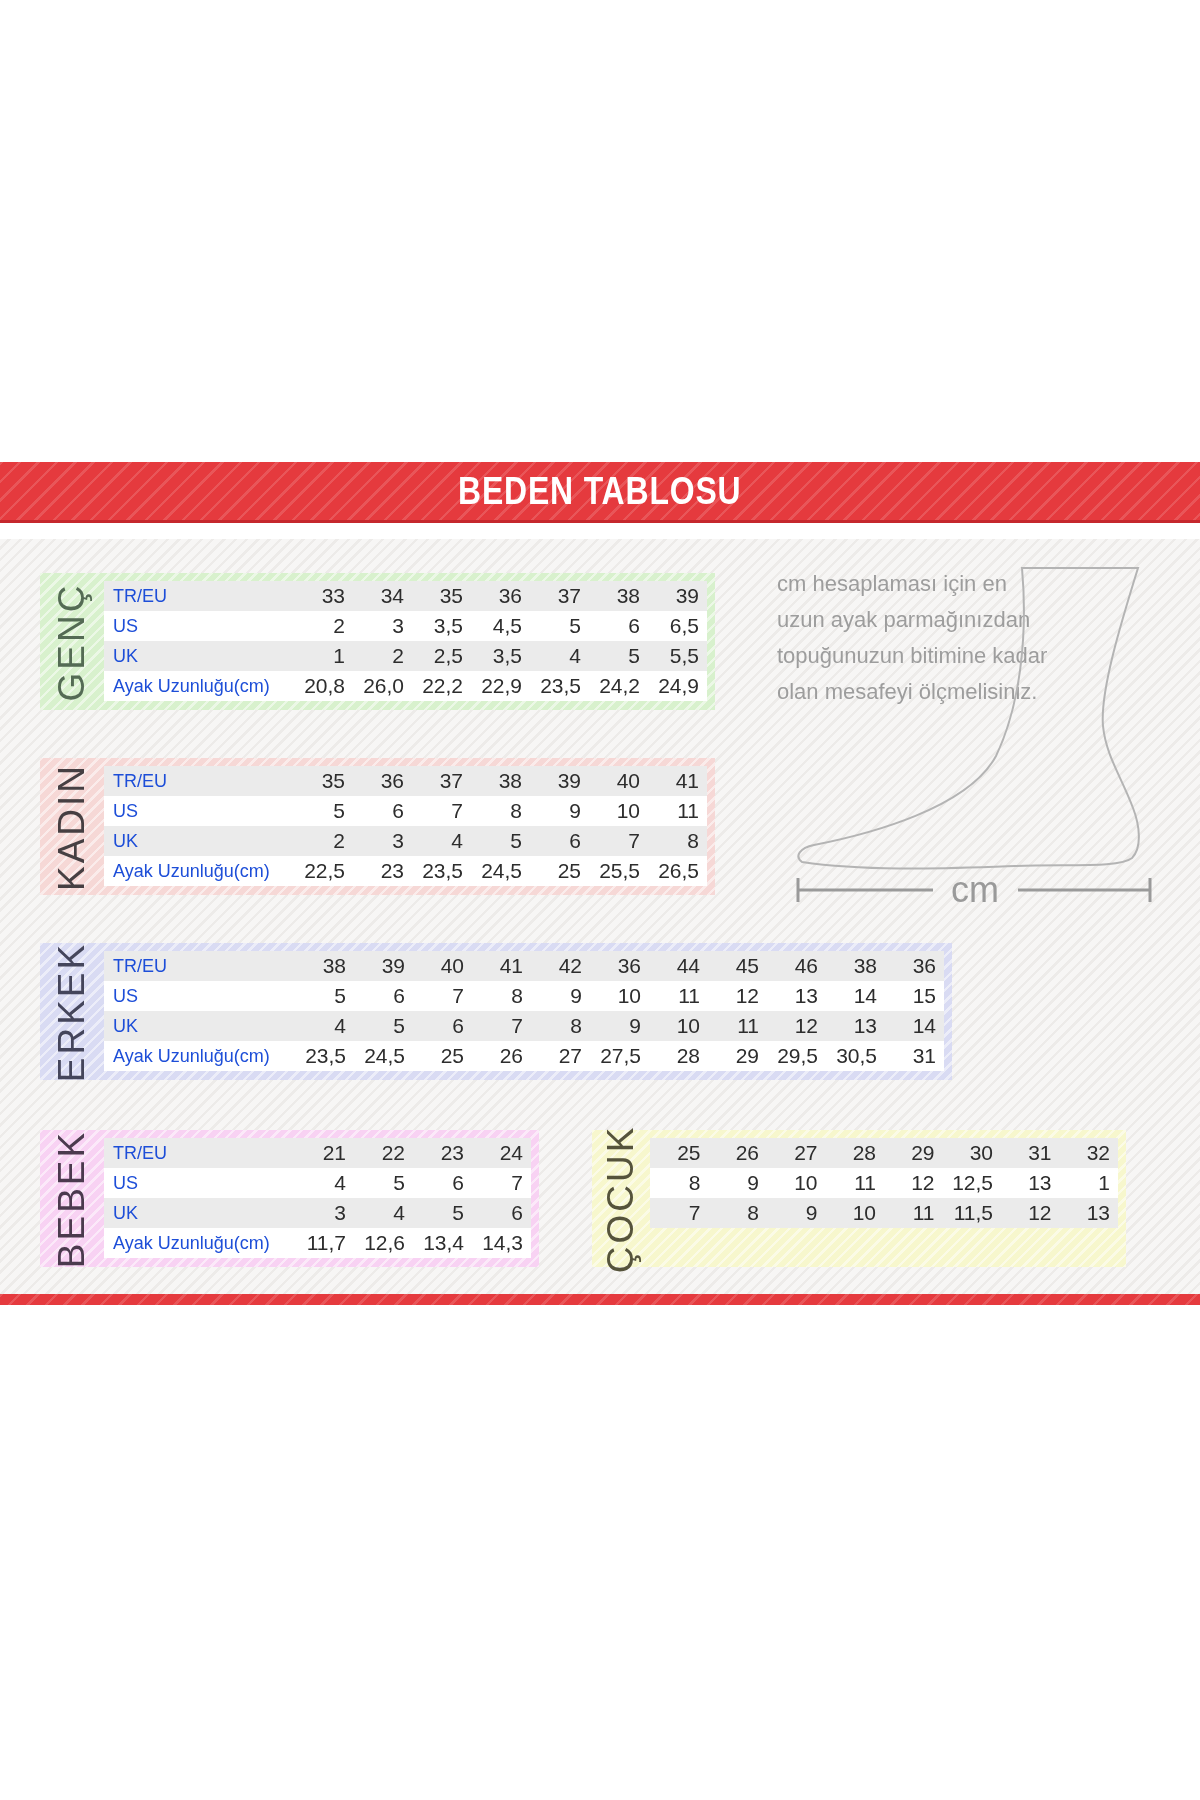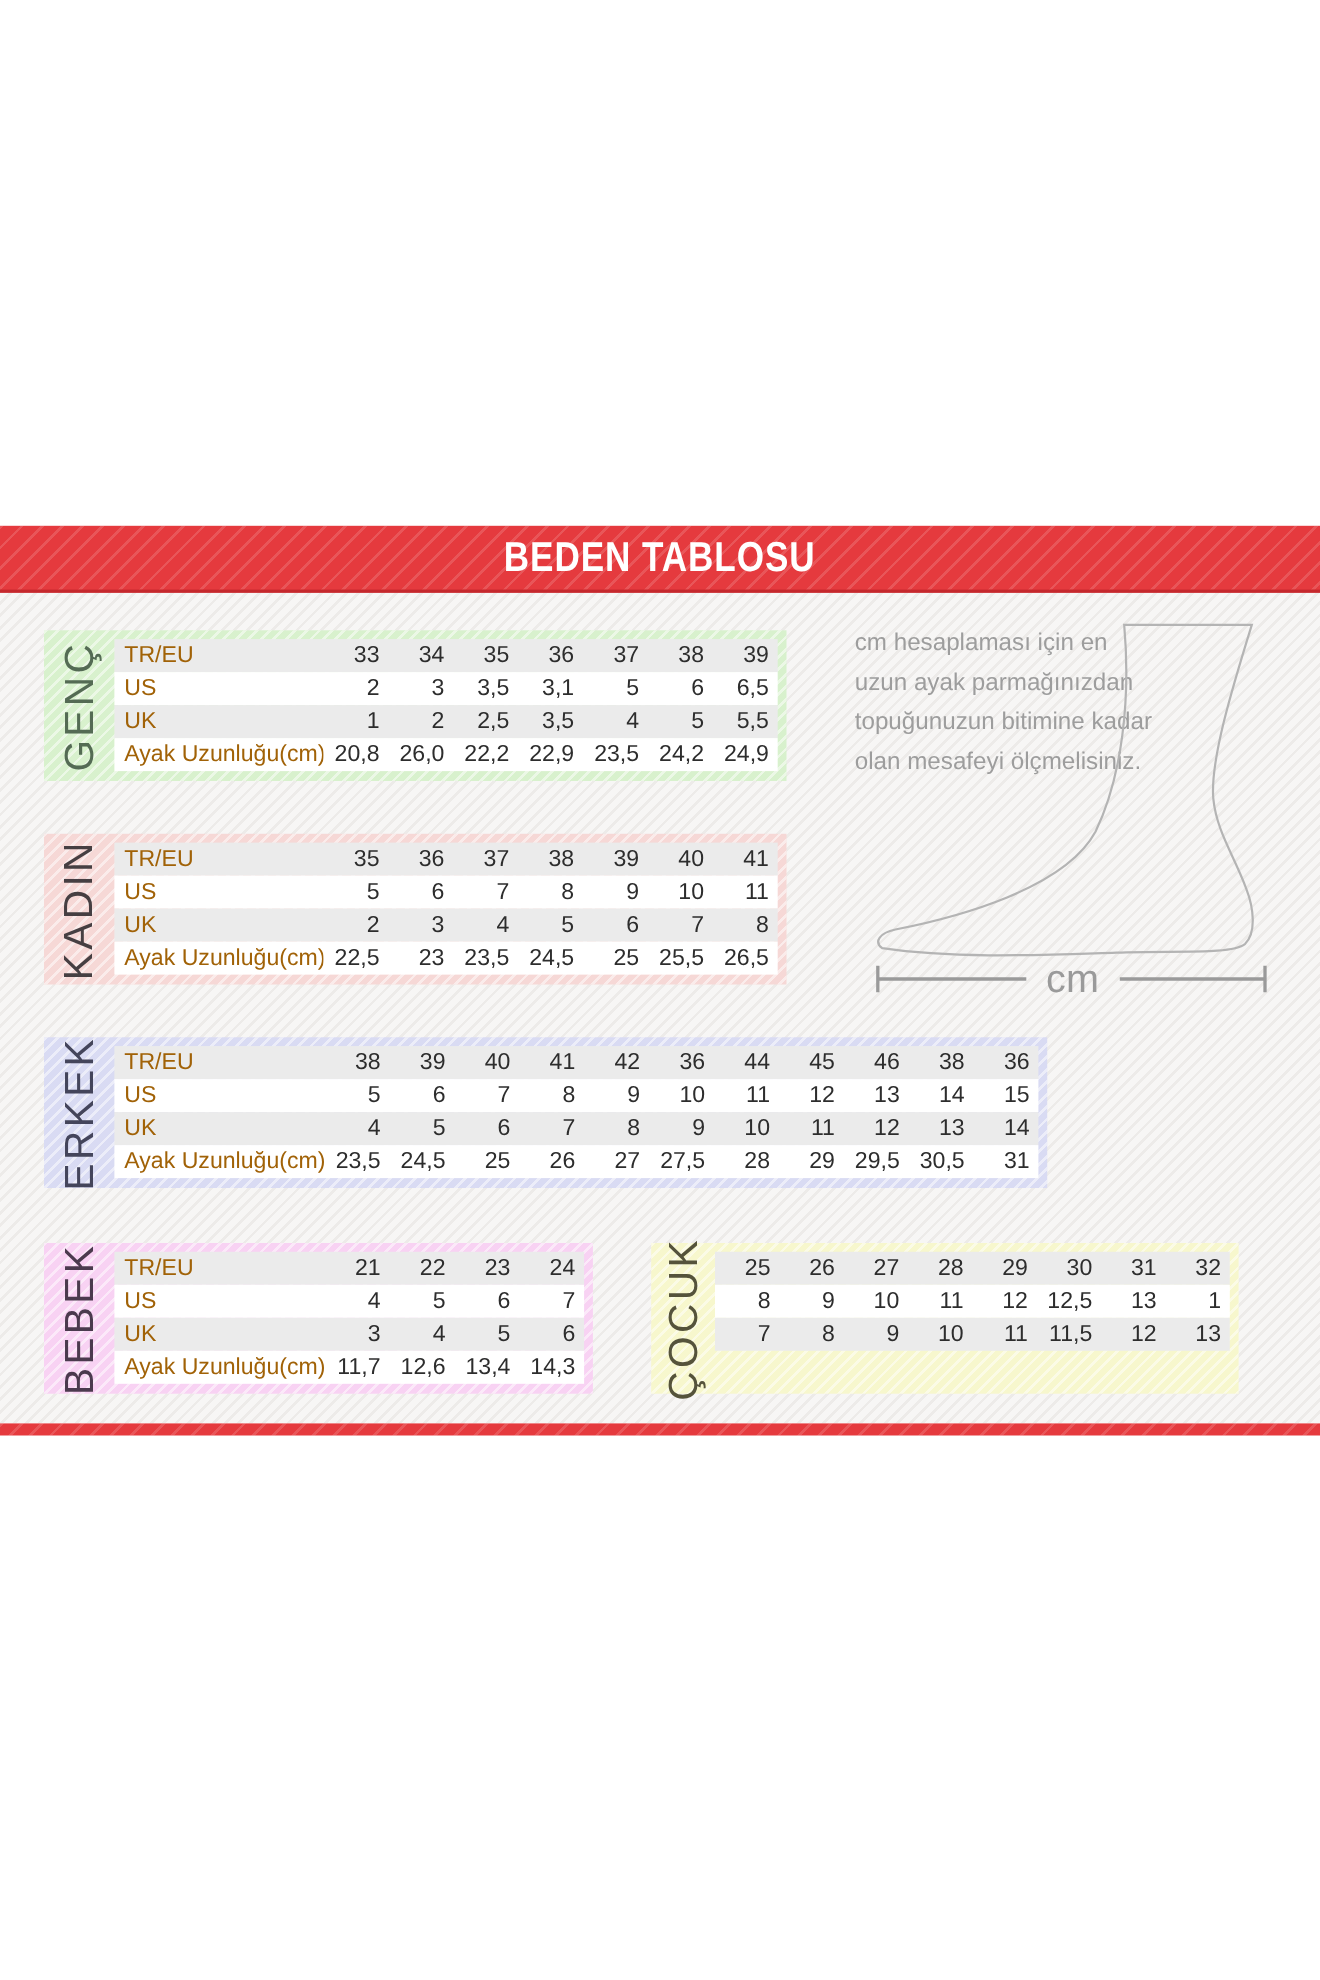--- a/index.html
+++ b/index.html
@@ -2,21 +2,21 @@
 <html><head>
 <meta charset="utf-8">
 <style>
   html,body{margin:0;padding:0;background:#fff;}
   .canvas{
     position:relative;width:1200px;height:1800px;background:#ffffff;overflow:hidden;
     font-family:"Liberation Sans",sans-serif;
   }
   
   .banner{
-    position:absolute;left:0;top:478px;width:1200px;height:58px;
+    position:absolute;left:0;top:462px;width:1200px;height:58px;
     background:repeating-linear-gradient(135deg,rgba(255,255,255,.14) 0 2.5px,transparent 2.5px 13px),var(--accent,#e53a3e);
     border-bottom:3px solid #c5282d;
     display:flex;align-items:center;justify-content:center;
   }
   .banner span{
     color:#fff;font-size:38px;font-weight:700;letter-spacing:1px;
     transform:scaleX(.84);white-space:nowrap;
   }
   
   .content{
@@ -39,21 +39,21 @@
   }
   .vlabel span{
     transform:rotate(-90deg);white-space:nowrap;
     font-size:37px;letter-spacing:3px;color:var(--label-color,#444);
   }
   .tgrid{margin-left:var(--bandw,64px);}
   .trow{display:flex;height:30px;line-height:30px;}
   .trow.odd{background:#ebebeb;}
   .trow.even{background:#ffffff;}
   .hcell{
-    flex:1;padding-left:9px;font-size:21px;color:#a16207;white-space:nowrap;
+    flex:1;padding-left:9px;font-size:18px;color:#1d4ed8;white-space:nowrap;
     overflow:hidden;text-align:left;
   }
   .vcell{
     flex:0 0 59px;box-sizing:border-box;padding-right:8px;
     font-size:21px;color:#2d2d2d;text-align:right;white-space:nowrap;
   }
   .cocuk .vcell{flex:1 1 58px;}
   
   .note{
     position:absolute;left:777px;top:566px;width:278px;
@@ -86,21 +86,21 @@
           <div class="vcell">36</div>
           <div class="vcell">37</div>
           <div class="vcell">38</div>
           <div class="vcell">39</div>
         </div>
         <div class="trow even">
           <div class="hcell">US</div>
           <div class="vcell">2</div>
           <div class="vcell">3</div>
           <div class="vcell">3,5</div>
-          <div class="vcell">3,1</div>
+          <div class="vcell">4,5</div>
           <div class="vcell">5</div>
           <div class="vcell">6</div>
           <div class="vcell">6,5</div>
         </div>
         <div class="trow odd">
           <div class="hcell">UK</div>
           <div class="vcell">1</div>
           <div class="vcell">2</div>
           <div class="vcell">2,5</div>
           <div class="vcell">3,5</div>

